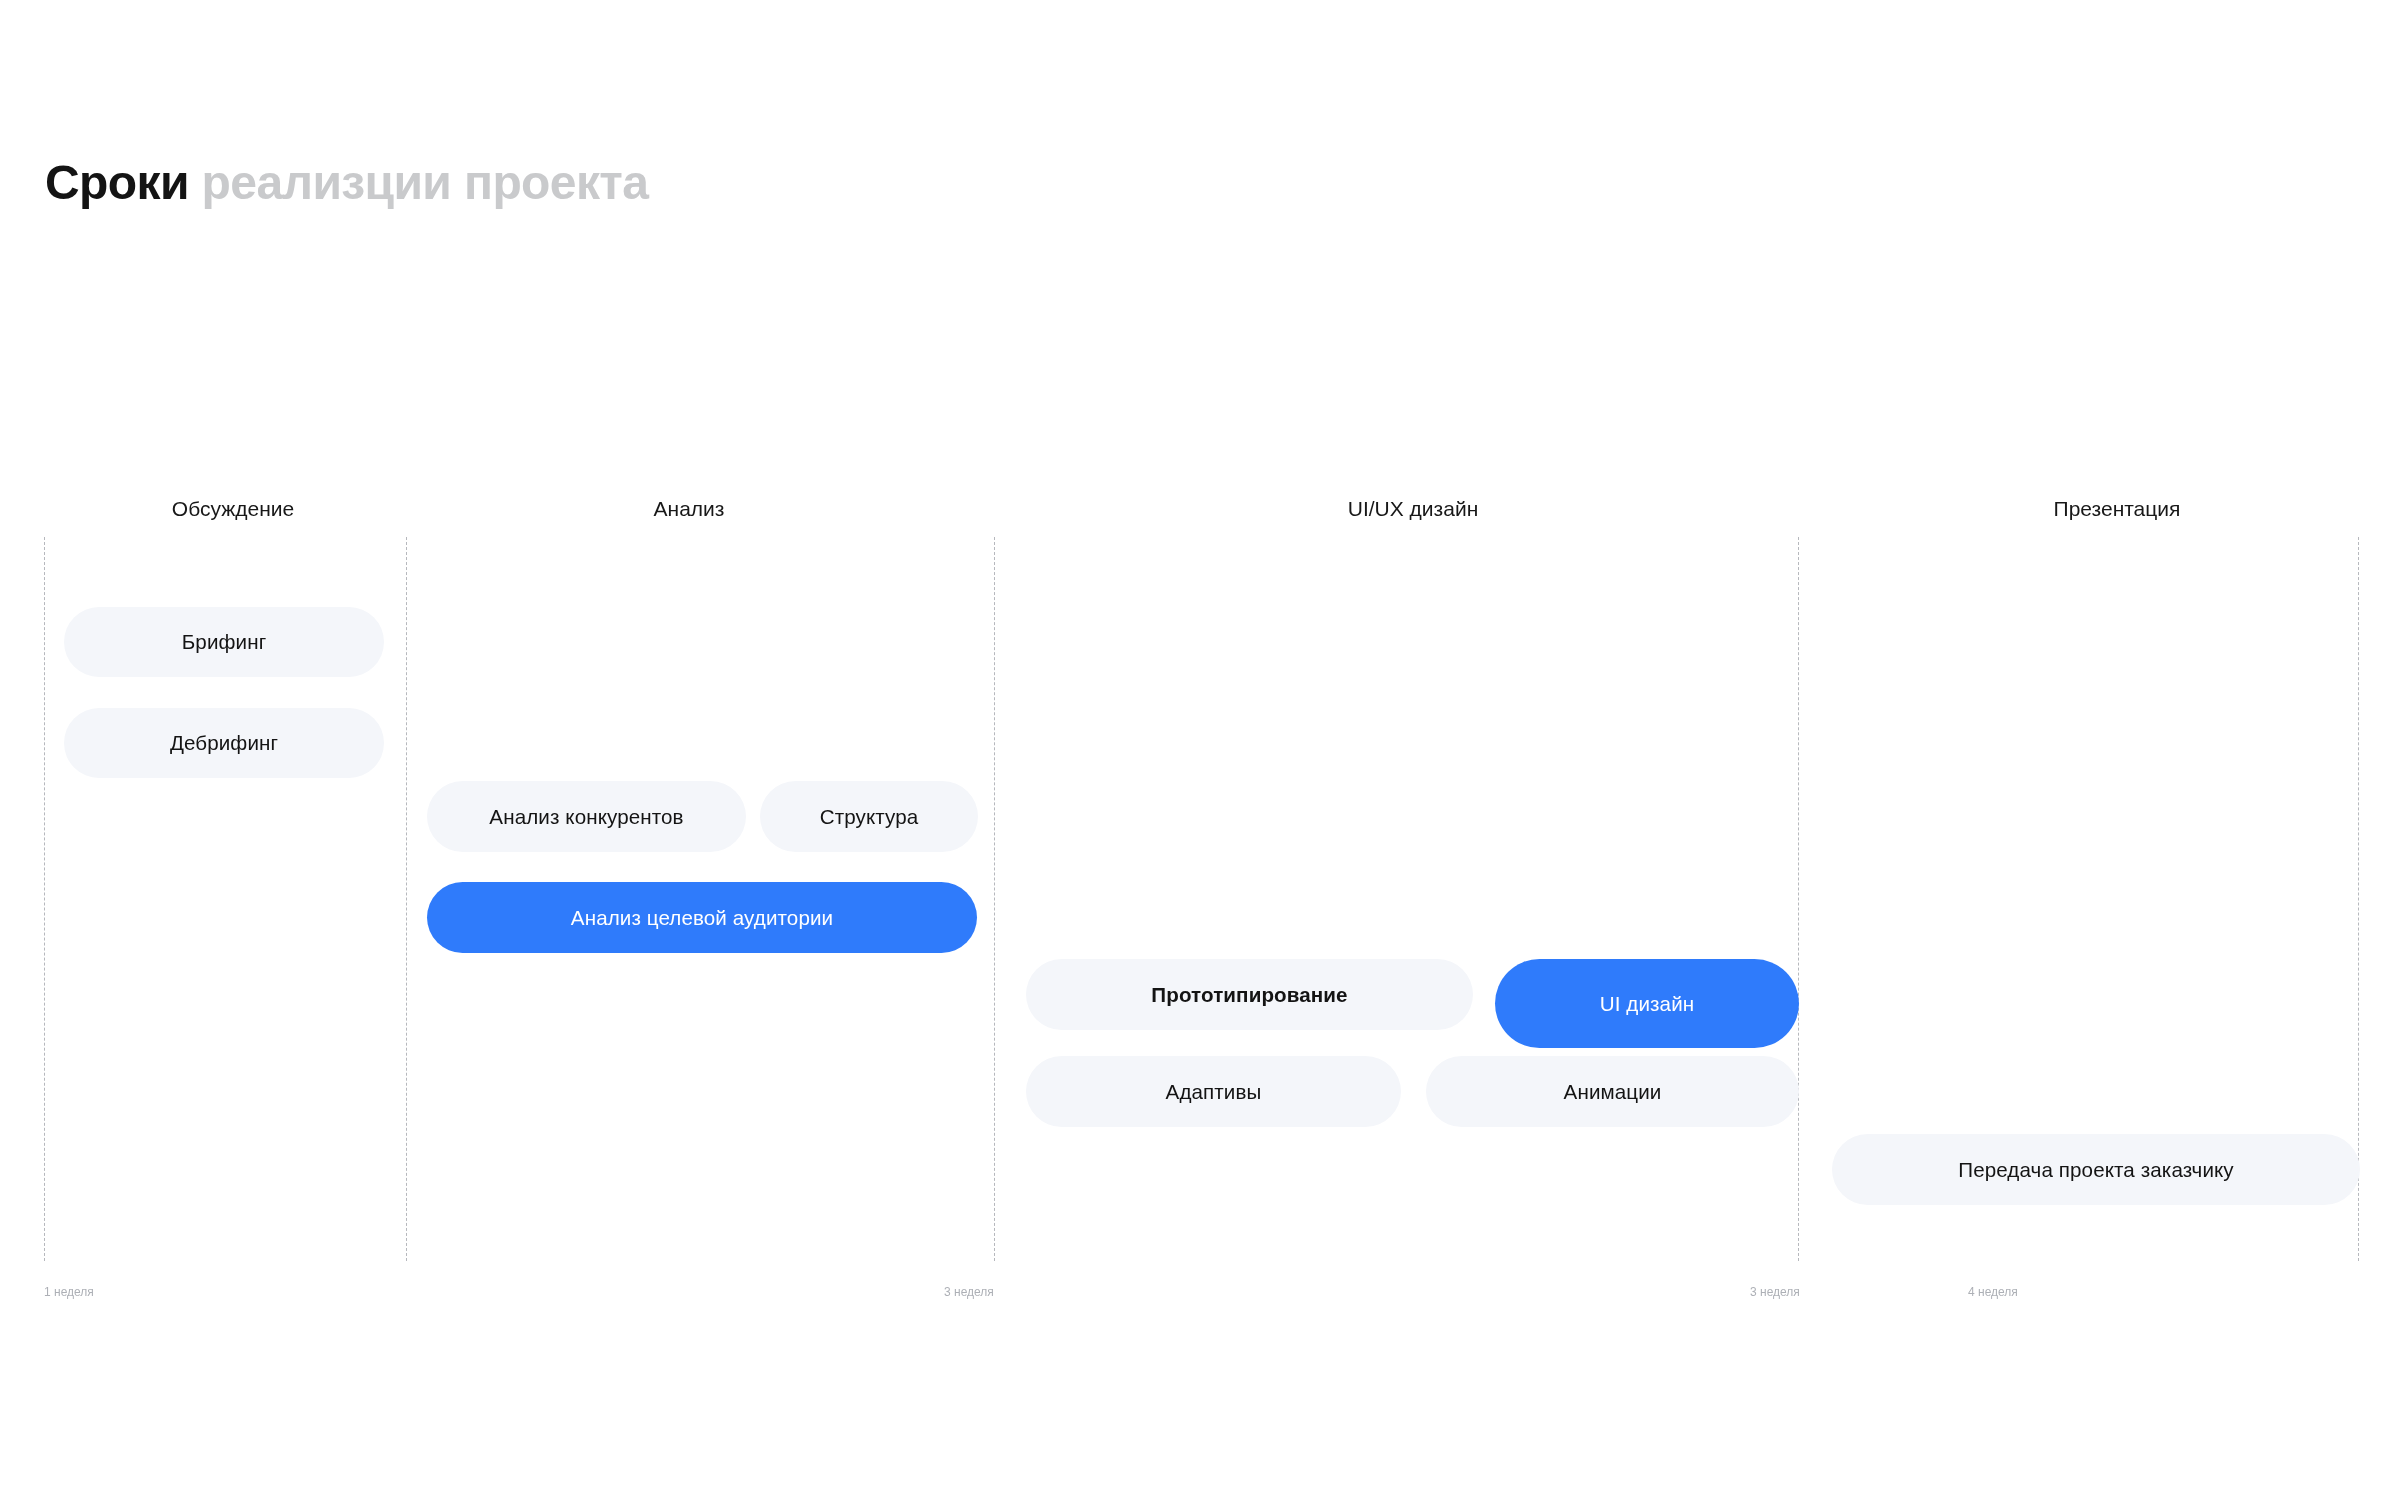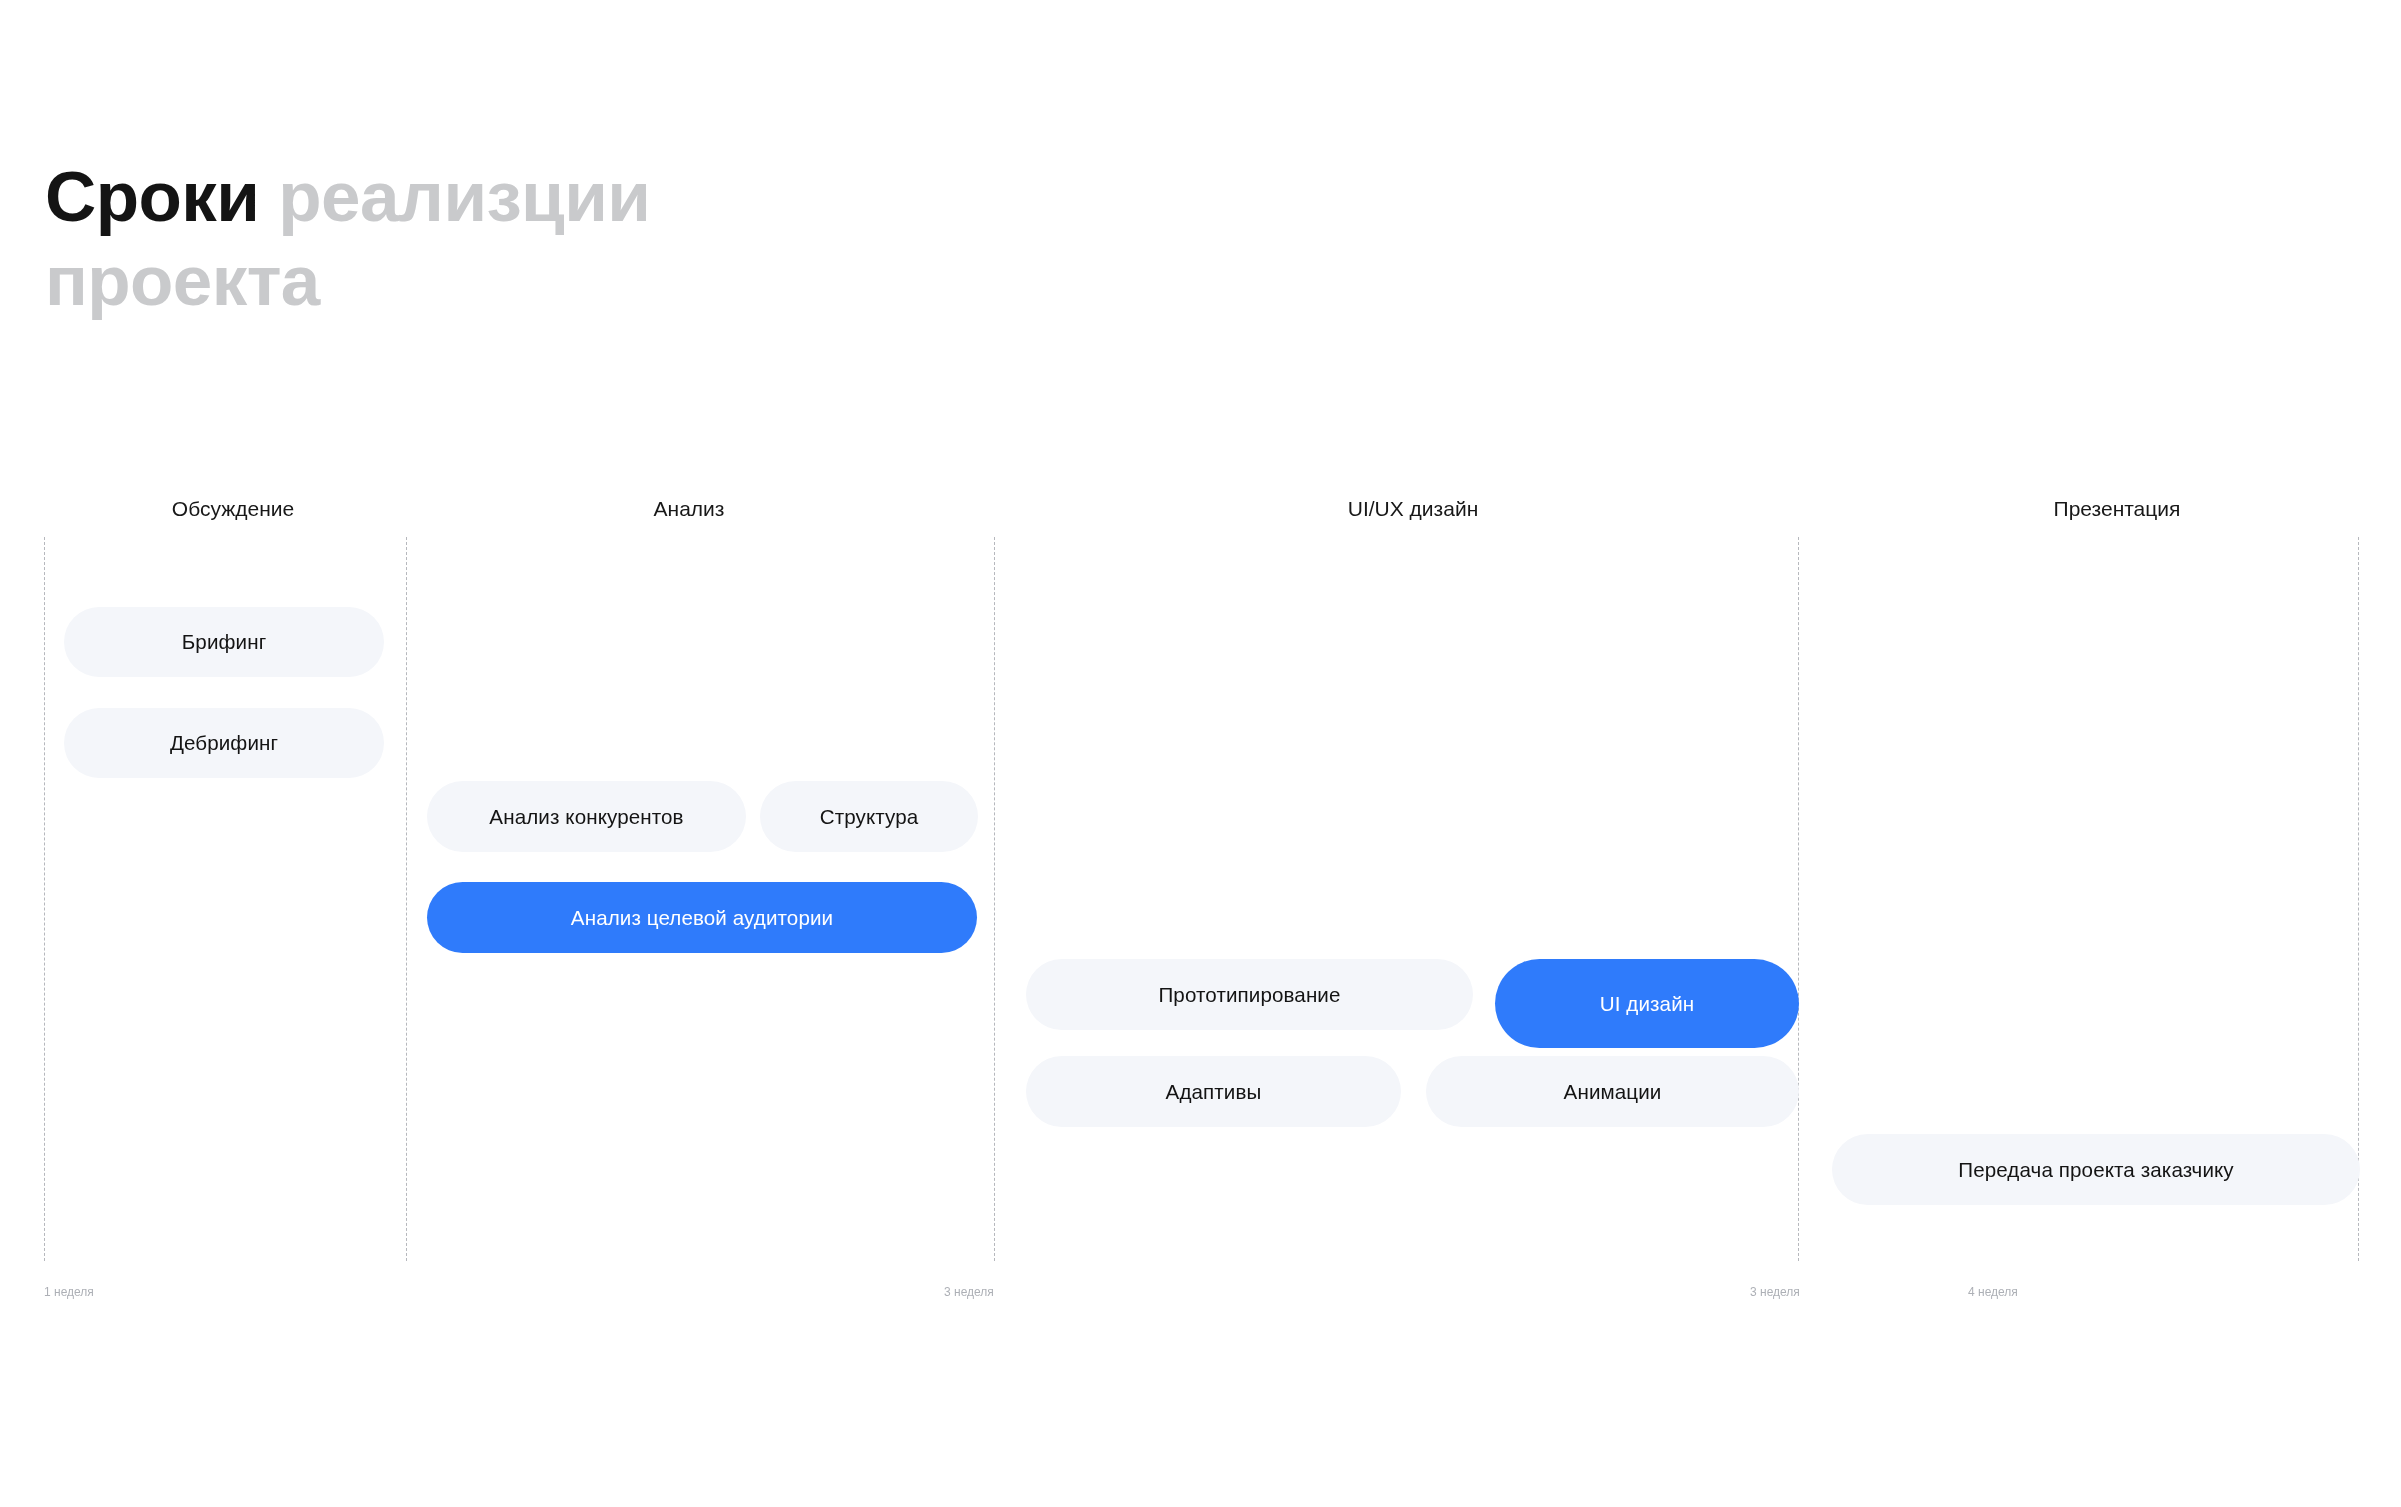--- a/index.html
+++ b/index.html
@@ -16,21 +16,21 @@
     font-family: "Liberation Sans", "DejaVu Sans", sans-serif;
     -webkit-font-smoothing: antialiased;
   }
 
   
   #slide-title {
     position: absolute;
     left: 45px;
     top: 149px;
     width: 876px;
-    font-size: 71px;
+    font-size: 48px;
     line-height: 1.18;
     font-weight: 700;
     letter-spacing: -0.6px;
     color: #c9cacc;
     white-space: normal;
     margin-top: 6px;
   }
   #slide-title .accent {
     color: #141414;
   }
@@ -121,21 +121,21 @@
   <div class="task-pill neutral" style="left:64px; top:607px; width:320px; height:70px;">Брифинг</div>
 
   <div class="task-pill neutral" style="left:64px; top:708px; width:320px; height:70px;">Дебрифинг</div>
 
   <div class="task-pill neutral" style="left:427px; top:781px; width:319px; height:71px;">Анализ конкурентов</div>
 
   <div class="task-pill neutral" style="left:760px; top:781px; width:218px; height:71px;">Структура</div>
 
   <div class="task-pill accent" style="left:427px; top:882px; width:550px; height:71px;">Анализ целевой аудитории</div>
 
-  <div class="task-pill neutral" style="left:1026px; top:959px; width:447px; height:71px;">Прототипирование</div>
+  <div class="task-pill neutral" style="left:1026px; top:959px; width:447px; height:71px;font-weight:bold;">Прототипирование</div>
 
   <div class="task-pill accent" style="left:1495px; top:959px; width:304px; height:89px;">UI дизайн</div>
 
   <div class="task-pill neutral" style="left:1026px; top:1056px; width:375px; height:71px;text-align:center;">Адаптивы</div>
 
   <div class="task-pill neutral" style="left:1426px; top:1056px; width:373px; height:71px;">Анимации</div>
 
   <div class="task-pill neutral" style="left:1832px; top:1134px; width:528px; height:71px;">Передача проекта заказчику</div>
 
 </div>

